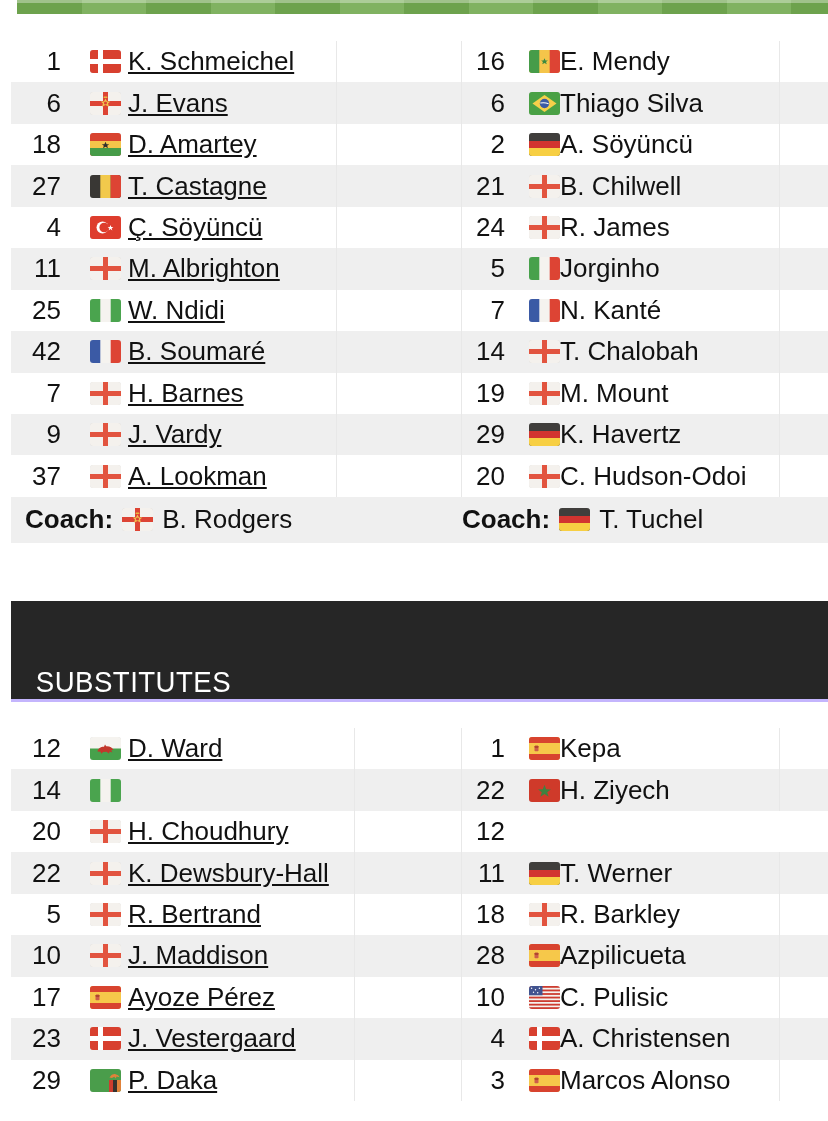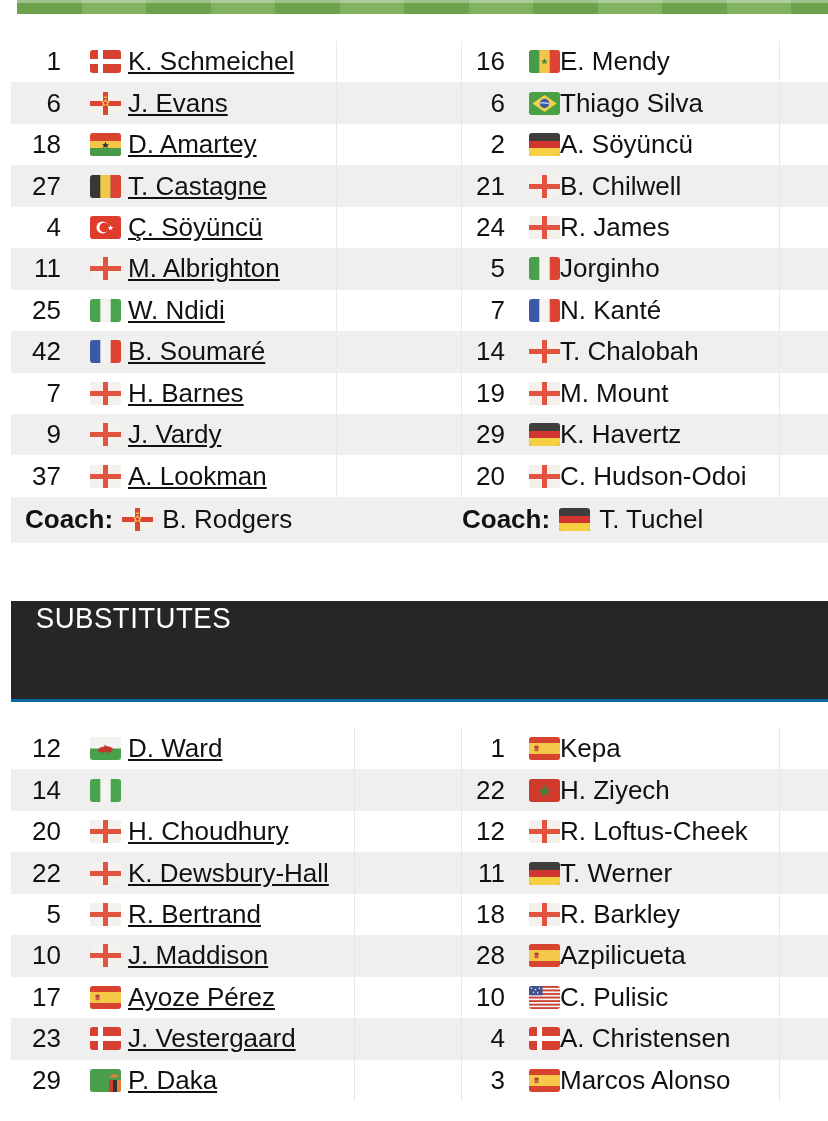--- a/index.html
+++ b/index.html
@@ -44,22 +44,22 @@
   
   .coach-row{position:relative;height:46px;background:var(--row-alt,#efefef);
              display:flex;align-items:center;font-size:26px;white-space:nowrap;}
   .coach-group{display:flex;align-items:center;gap:9px;}
   .coach-left{padding-left:14px;}
   .coach-right{position:absolute;left:451px;top:0;bottom:0;}
   .coach-label{font-weight:700;}
   
   .subs-header{
     position:absolute;top:601px;left:11px;right:0;height:98px;
-    background:var(--subs-bg,#262626);border-bottom:3px solid #0369a1;
-    display:flex;align-items:flex-start;
+    background:var(--subs-bg,#262626);border-bottom:3px solid #c4b5fd;
+    display:flex;align-items:flex-end;
   }
   .subs-title{
     color:var(--subs-fg,#ffffff);font-size:30px;letter-spacing:.5px;
     padding-left:27px;transform:scaleX(.92);transform-origin:left center;
   }
 </style>
 </head>
 <body style="--green-dark: #6da24d; --green-light: #80b261; --row-alt: #efefef; --subs-bg: #262626; --subs-fg: #ffffff; --muted: #9b9b9b;">
 
 <div class="pitch-bar"></div>
@@ -452,30 +452,20 @@
             <svg width="31" height="23" viewBox="0 0 31 23">
               <rect width="31" height="23" fill="#f4f1ed"></rect>
               <rect x="13" width="5" height="23" fill="#e2543f"></rect>
               <rect y="9" width="31" height="5" fill="#e2543f"></rect>
             </svg>
           </span>
           <span>H. Choudhury</span>
         </div>
         <div class="cell spacer"></div>
         <div class="cell num num-r">12</div>
-        <div class="cell name-r">
-          <span class="flag">
-            <svg width="31" height="23" viewBox="0 0 31 23">
-              <rect width="31" height="23" fill="#f4f1ed"></rect>
-              <rect x="13" width="5" height="23" fill="#e2543f"></rect>
-              <rect y="9" width="31" height="5" fill="#e2543f"></rect>
-            </svg>
-          </span>
-          <span>R. Loftus-Cheek</span>
-        </div>
         <div class="cell tail"></div>
       </div>
       <div class="row alt subs">
         <div class="cell num">22</div>
         <div class="cell name-l">
           <span class="flag">
             <svg width="31" height="23" viewBox="0 0 31 23">
               <rect width="31" height="23" fill="#f4f1ed"></rect>
               <rect x="13" width="5" height="23" fill="#e2543f"></rect>
               <rect y="9" width="31" height="5" fill="#e2543f"></rect>

